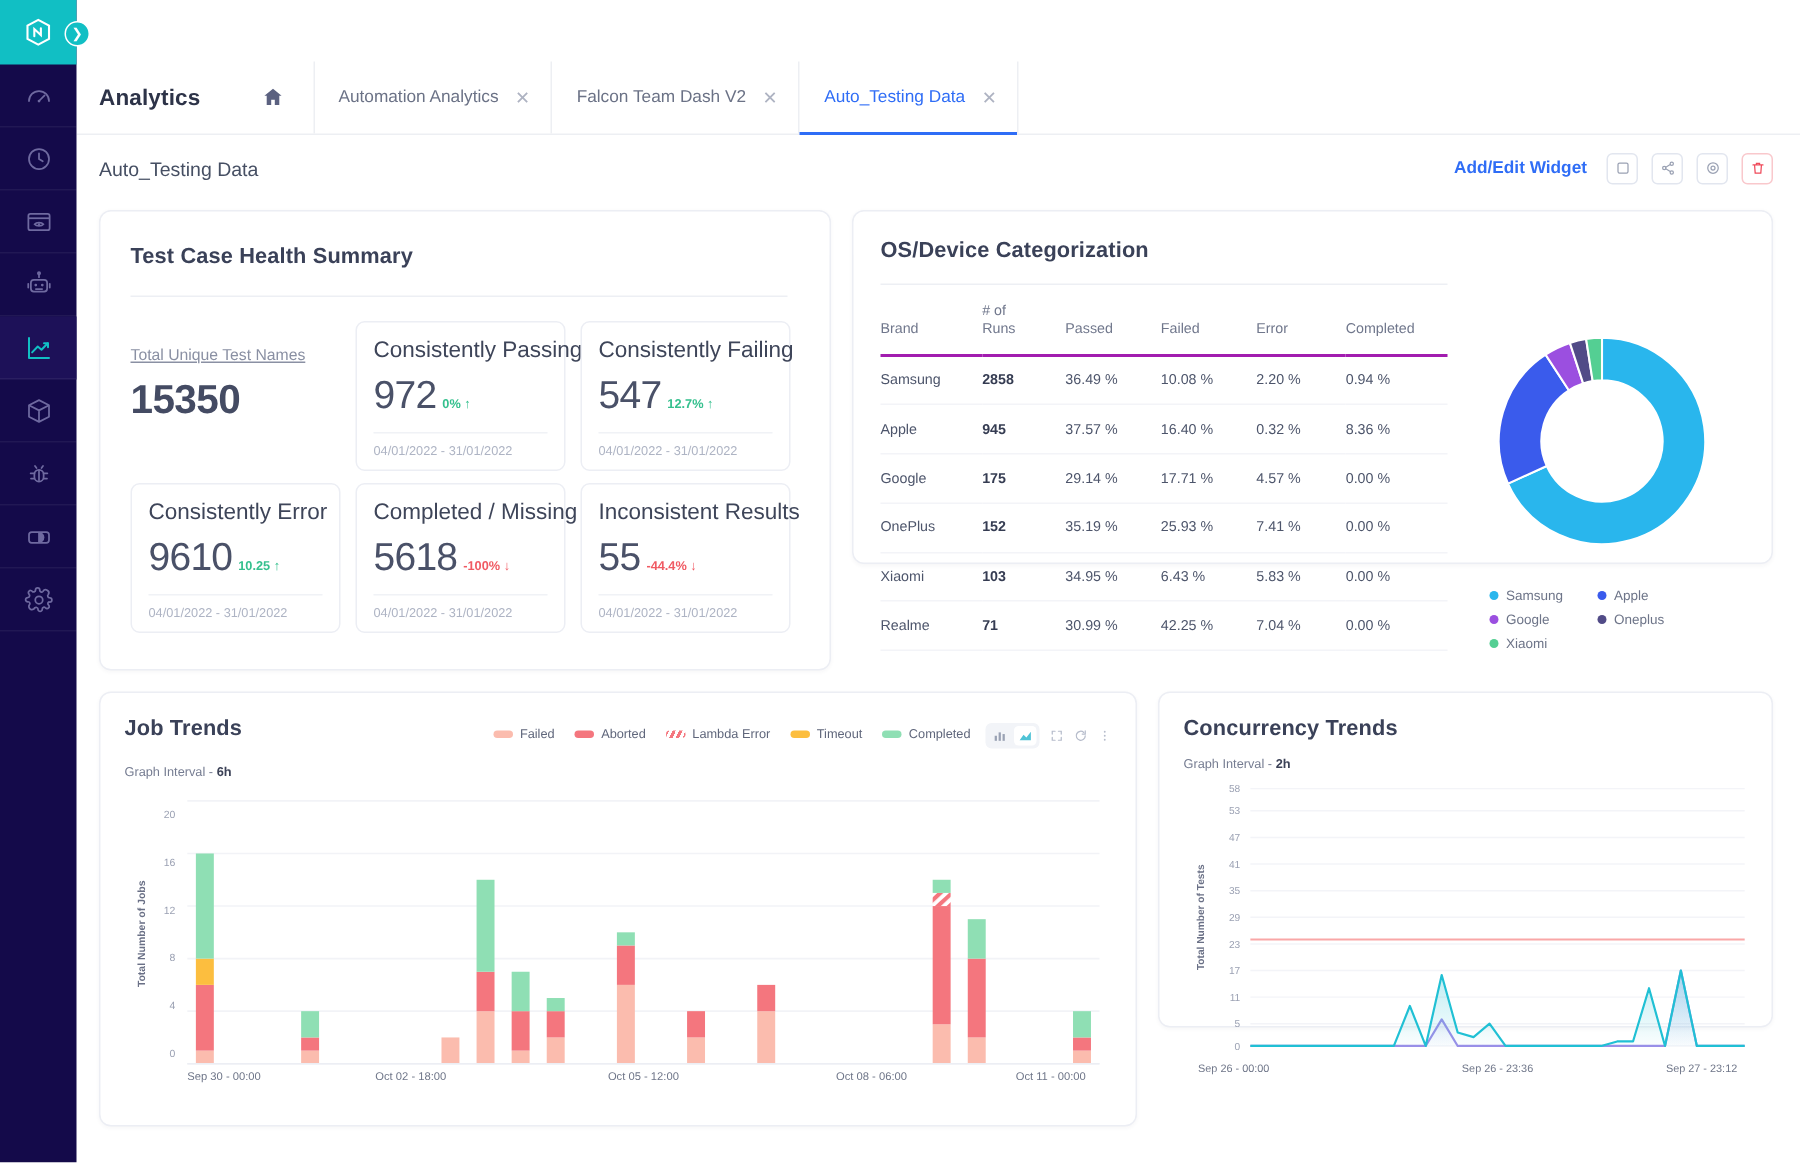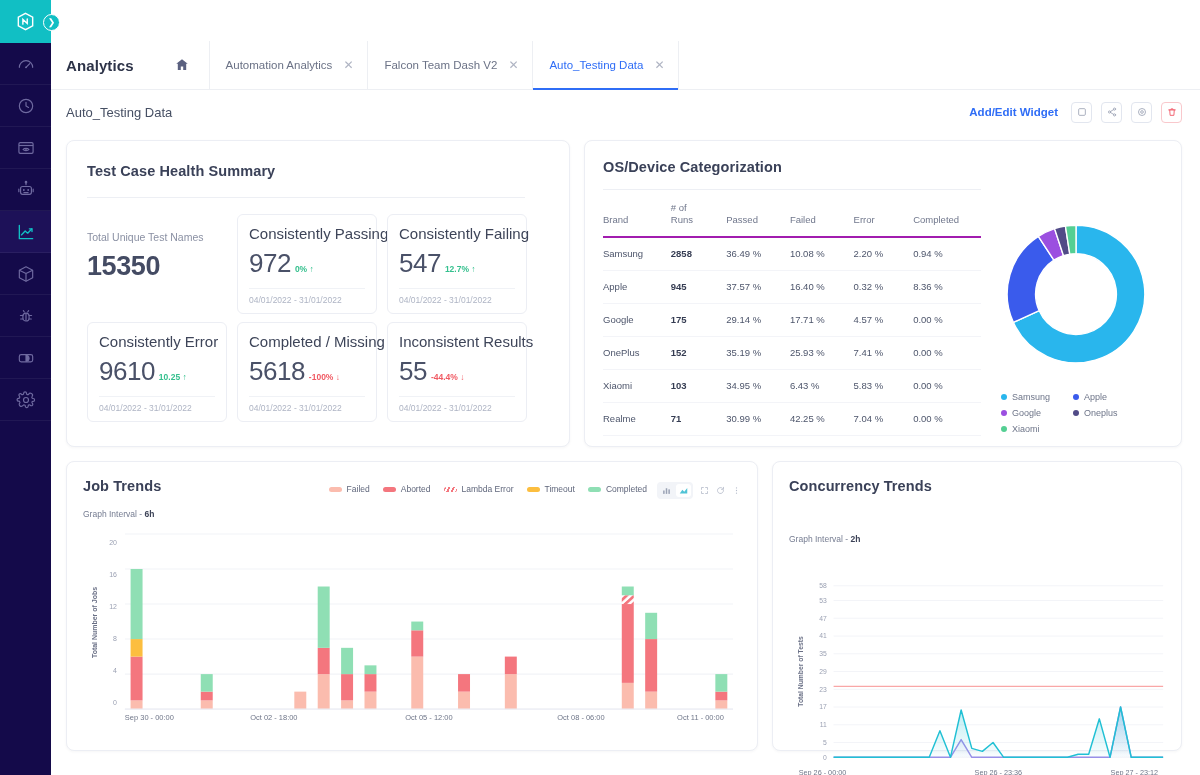--- a/index.html
+++ b/index.html
@@ -115,42 +115,42 @@
   .card {
     background:#fff; border:1px solid #eceef4; border-radius: 8px;
     box-shadow: 0 1px 3px rgba(35,45,80,.045);
     position: relative;
   }
   .card-title {
     font-size: 14.5px; font-weight: 700; color:#3a4158; letter-spacing:.1px;
   }
 
   
-  .health { flex: 0 0 473px; padding: 22px 32px 18px 20px; height: 307px; }
+  .health { flex: 0 0 473px; padding: 22px 16px 18px 20px; height: 307px; }
   .health .hr { border-top:1px solid #edeff4; margin: 18px 0 0 0; width: 438px; }
   .health-body { display:flex; gap: 0px; margin-top: 16px; flex-wrap: wrap; }
   .kpi-total { width: 150px; padding-top: 16px; }
-  .kpi-total .lbl { font-size: 10.5px; color:#8a90a3; line-height: 1.45; }
+  .kpi-total .lbl { font-size: 10.5px; color:#8a90a3; line-height: 1.45; text-decoration: underline; }
   .kpi-total .val { font-size: 27px; color:#444b63; font-weight:700; margin-top: 6px; letter-spacing: -.4px; }
   .mcard {
     width: 140px; border:1px solid #eceef4; border-radius:6px;
     padding: 10px 11px 0 11px; margin-right: 10px; margin-bottom: 12px;
     background:#fff;
   }
   .mcard .mt { font-size: 15px; color:#3e4559; font-weight:400; white-space:nowrap; }
   .mcard .mv { display:flex; align-items:baseline; gap:4px; margin: 6px 0 9px 0; }
   .mcard .mv .num { font-size: 26px; color:#4a5168; letter-spacing:-.5px; }
   .mcard .mv .delta { font-size: 8.5px; font-weight:700; }
   .delta.up { color:#35c08e; }
   .delta.down { color:#f05a63; }
   .mcard .mr { border-top:1px solid #f0f2f6; font-size:8.5px; color:#aeb4c4; padding: 6px 0 8px 0; }
   .grid-m { display:flex; flex-wrap:wrap; width: 300px; }
 
   
-  .osdev { flex: 1; padding: 18px 18px 10px 18px; height: 307px; display:flex; flex-direction:column; }
+  .osdev { flex: 1; padding: 18px 18px 10px 18px; height: 236px; display:flex; flex-direction:column; }
   .osdev .hr { border-top:1px solid #edeff4; margin: 14px 0 0 0; width: 378px; }
   .os-body { display:flex; flex:1; gap: 8px; }
   table.ostable { border-collapse: collapse; width: 378px; margin-top: 2px; }
   table.ostable th {
     font-size: 9.5px; font-weight: 400; color:#70778c; text-align:left;
     padding: 10px 4px 10px 0; vertical-align: bottom; line-height:1.25;
     border-bottom:2px solid #a21caf;
   }
   table.ostable td {
     font-size: 9.5px; color:#4d real; padding: 9px 4px 9px 0;
@@ -166,21 +166,21 @@
   .col-brand{width:66px}.col-runs{width:54px}.col-pass{width:62px}
   .col-fail{width:62px}.col-err{width:58px}.col-comp{width:66px}
 
   .donut-wrap { flex:1; display:flex; flex-direction:column; align-items:center; justify-content:flex-start; padding-top: 18px; }
   .legend { display:flex; flex-wrap:wrap; width: 150px; margin-top: 12px; row-gap:6px; }
   .lg { display:flex; align-items:center; gap:5px; width: 72px; font-size:9px; color:#6e7589; }
   .dot { width:6px; height:6px; border-radius:50%; display:block; }
 
   
   .jobtrends { flex: 1; padding: 16px 16px 8px 16px; height: 290px; display:flex; flex-direction:column; }
-  .conc { flex: 0 0 410px; padding: 16px 14px 8px 16px; height: 290px; display:flex; flex-direction:column;gap:30px; }
+  .conc { flex: 0 0 410px; padding: 16px 14px 8px 16px; height: 224px; display:flex; flex-direction:column; }
   .jt-head { display:flex; align-items:flex-start; justify-content:space-between; }
   .jt-legend { display:flex; align-items:center; gap: 13px; padding-top: 6px; }
   .jl { display:flex; align-items:center; gap:5px; font-size:8.5px; color:#5f667b; }
   .swatch { width:13px; height:5px; border-radius:3px; display:block; }
   .swatch.hatch {
     background-image: repeating-linear-gradient(115deg,#f4767e 0 2px,#fff 2px 4px);
   }
   .jt-tools { display:flex; align-items:center; gap:7px; padding-top:4px; color:#b6bccb; }
   .toggle-group { display:flex; background:#f2f4f8; border-radius:4px; padding:2px; gap:2px; }
   .tg { width:15px; height:13px; display:flex; align-items:center; justify-content:center; border-radius:3px; color:#9aa2b4; }

